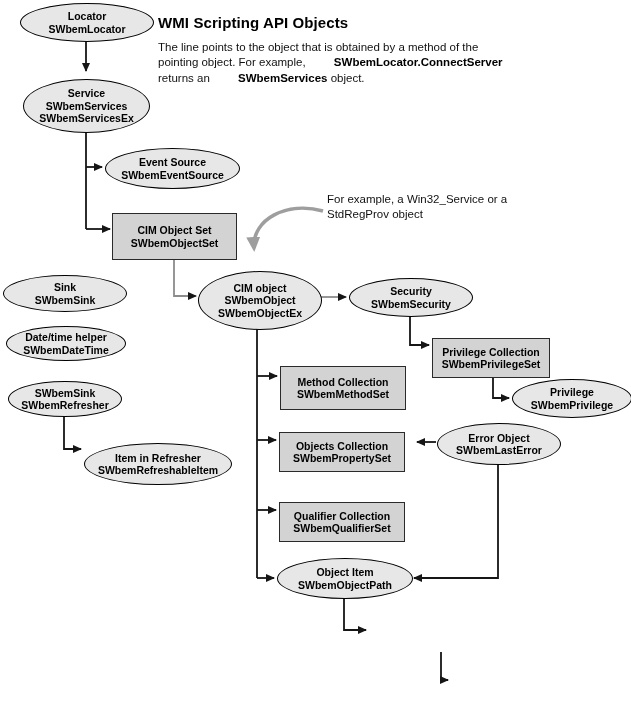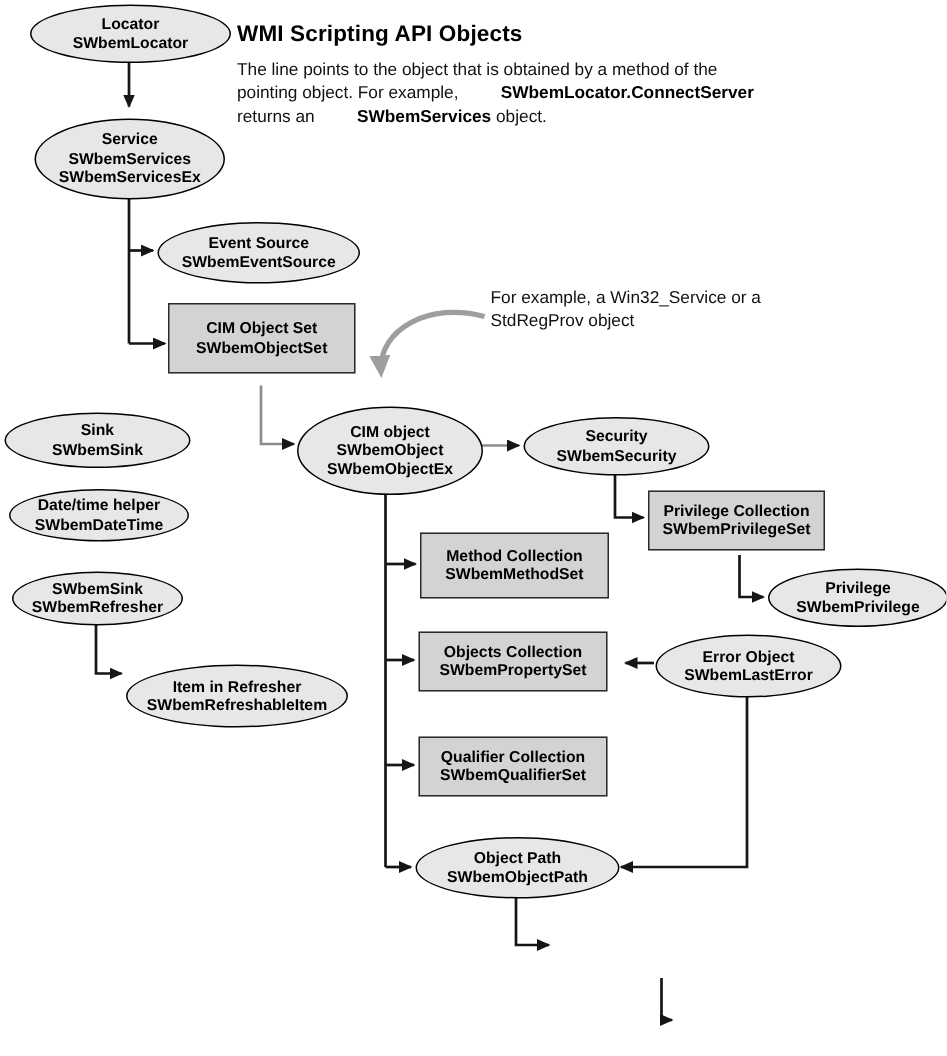--- a/index.html
+++ b/index.html
@@ -13,21 +13,21 @@
   
   .title{position:absolute;left:158px;top:14px;font-size:15px;font-weight:bold;color:var(--ink);letter-spacing:.1px;}
   .para{position:absolute;left:158px;top:40px;font-size:11.5px;line-height:15.4px;color:#111;}
   .para b{color:#000;padding-left:25px;}
   .annot{position:absolute;left:327px;top:192px;font-size:11.5px;line-height:15px;color:#111;}
 
   
   .node{position:absolute;display:flex;flex-direction:column;align-items:center;justify-content:center;
         text-align:right;color:var(--ink);font-weight:bold;font-size:10.5px;line-height:12.5px;white-space:nowrap;}
   .ell{border:1.8px solid #000;border-radius:50%;background:var(--ellfill);}
-  .box{border:1.5px solid #2a2a2a;background:var(--boxfill);}
+  .box{border:1.5px solid #2a2a2a;background:var(--boxfill);margin-top:11px;}
   .box::before,.box::after{content:"";position:absolute;width:100%;height:100%;
         border:1px dashed #3f3f3f;background:var(--shadowfill);z-index:-1;box-sizing:border-box;}
   .box::before{left:9px;top:9px;}   
   .box::after{left:4px;top:4px;}    
   .box.alt::before{left:7px;top:4px;}
   .box.alt::after{left:3px;top:-3px;}
 
   
   #wires{position:absolute;left:0;top:0;width:631px;height:704px;pointer-events:none;}
   .w{stroke:var(--line);stroke-width:1.8;fill:none;}
@@ -134,21 +134,21 @@
     <span>Privilege</span>
     <span>SWbemPrivilege</span>
   </div>
 
   <div class="node ell" style="left:437px;top:423px;width:122px;height:40px">
     <span>Error Object</span>
     <span>SWbemLastError</span>
   </div>
 
   <div class="node ell" style="left:277px;top:558px;width:134px;height:39px">
-    <span>Object Path</span>
+    <span>Object Item</span>
     <span>SWbemObjectPath</span>
   </div>
 
 
   <div class="node box" style="left:112px;top:202px;width:123px;height:45px">
     <span>CIM Object Set</span>
     <span>SWbemObjectSet</span>
   </div>
 
   <div class="node box" style="left:280px;top:355px;width:124px;height:42px">

